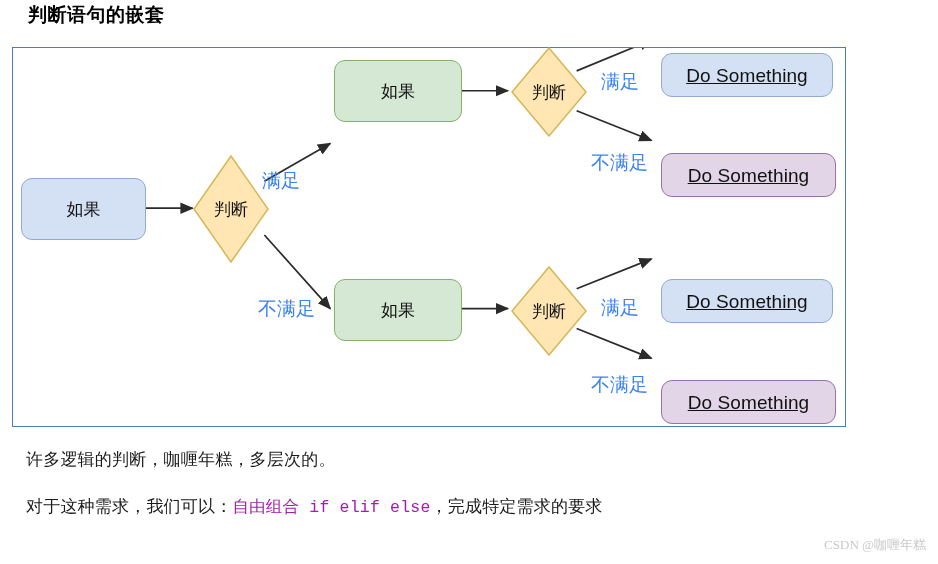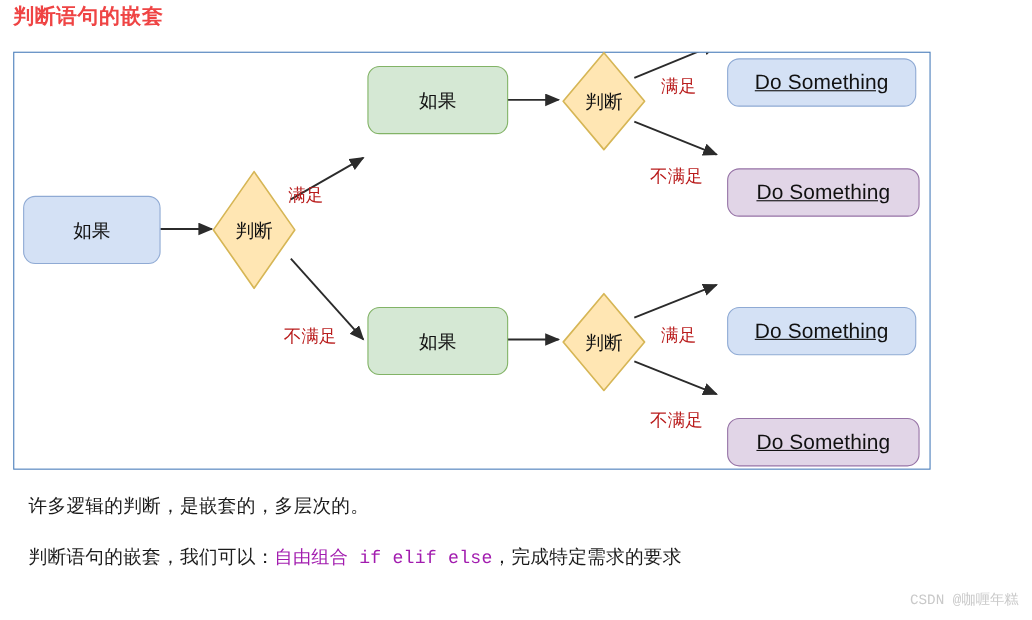--- a/index.html
+++ b/index.html
@@ -11,26 +11,26 @@
     width: 938px;
     height: 564px;
     position: relative;
     font-family: "Liberation Serif", "DejaVu Serif", serif;
     overflow: hidden;
   }
 
   
   #page-title {
     position: absolute;
-    left: 12px;
+    left: 28px;
     top: 2px;
     font-family: Liberation Mono, monospace;
     font-size: 19px;
     font-weight: bold;
-    color: #ef4444;
+    color: #000000;
     letter-spacing: 0.5px;
     white-space: nowrap;
   }
 
   
   #diagram-frame {
     position: absolute;
     left: 12px;
     top: 47px;
     width: 834px;
@@ -111,22 +111,22 @@
     font-family: "Liberation Sans", "DejaVu Sans", sans-serif;
     font-size: 17px;
     color: #111111;
     white-space: nowrap;
   }
 
   
   .edge-label {
     position: absolute;
     font-family: "Liberation Sans", "DejaVu Sans", sans-serif;
-    font-size: 16px;
-    color: #b91c1c;
+    font-size: 19px;
+    color: #3b82f6;
     background: transparent;
     white-space: nowrap;
     line-height: 1;
   }
 
   
   .body-para {
     position: absolute;
     font-family: "Liberation Serif", "DejaVu Serif", serif;
     font-size: 17px;
@@ -140,21 +140,21 @@
     color: #a21caf;
     font-family: "Liberation Mono", "DejaVu Sans Mono", monospace;
     font-size: 16.5px;
   }
 
   
   #watermark {
     position: absolute;
     right: 12px;
     bottom: 10px;
-    font-family: Liberation Mono, monospace;
+    font-family: Liberation Serif, serif;
     font-size: 13px;
     color: #c9c9c9;
     white-space: nowrap;
   }
 </style>
 </head>
 <body>
 
 <div id="page-title">判断语句的嵌套</div>
 
@@ -242,19 +242,19 @@
   <div class="node node-blue" style="left:648px; top:231px; width:172px; height:44px;">
     <span class="node-label node-en">Do Something</span>
   </div>
 
   <div class="node node-purple" style="left:648px; top:332px; width:175px; height:44px;">
     <span class="node-label node-en">Do Something</span>
   </div>
 
 </div>
 
-<div class="body-para" id="para-1">许多逻辑的判断，是嵌套的，多层次的。</div>
+<div class="body-para" id="para-1">许多逻辑的判断，咖喱年糕，多层次的。</div>
 
 <div class="body-para" id="para-2">
-  <span>判断语句的嵌套，我们可以：</span><span class="code-red">自由组合 if elif else</span><span>，完成特定需求的要求</span>
+  <span>对于这种需求，我们可以：</span><span class="code-red">自由组合 if elif else</span><span>，完成特定需求的要求</span>
 </div>
 
 <div id="watermark">CSDN @咖喱年糕</div>
 
 </body></html>

